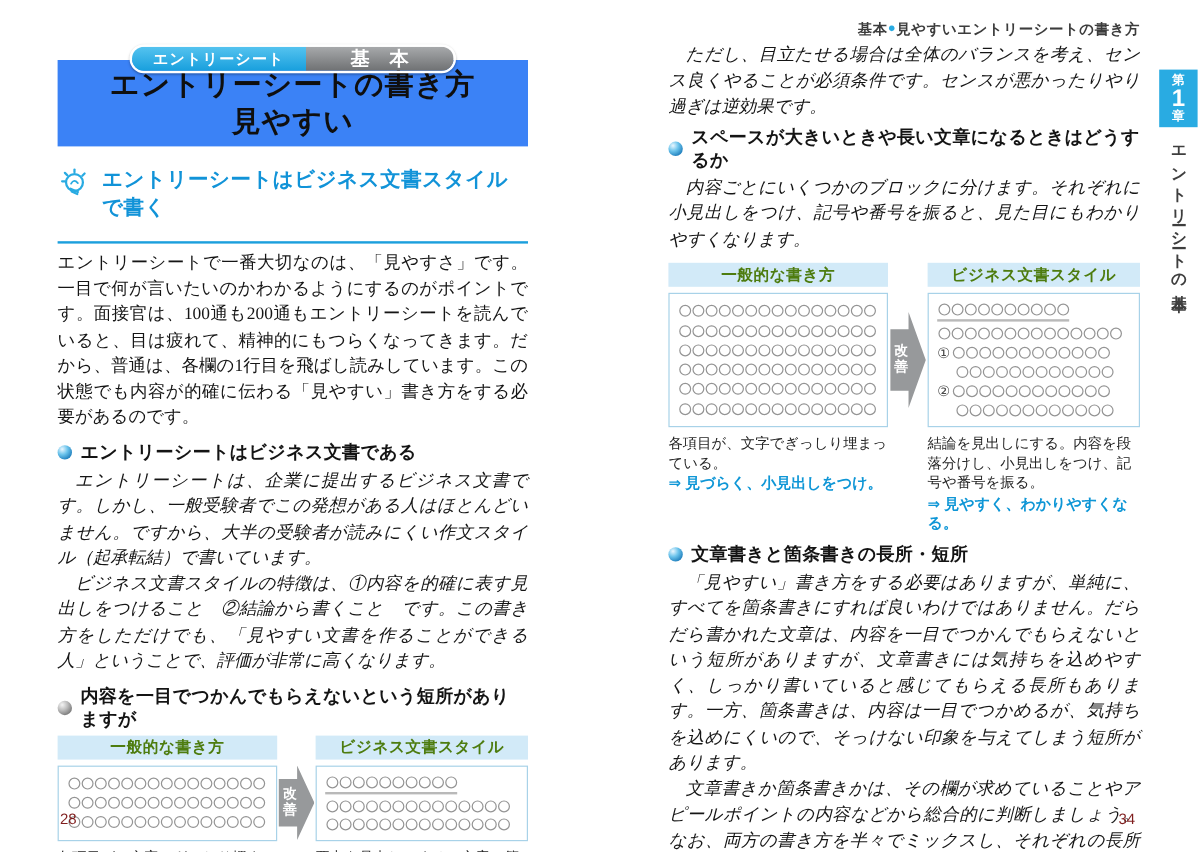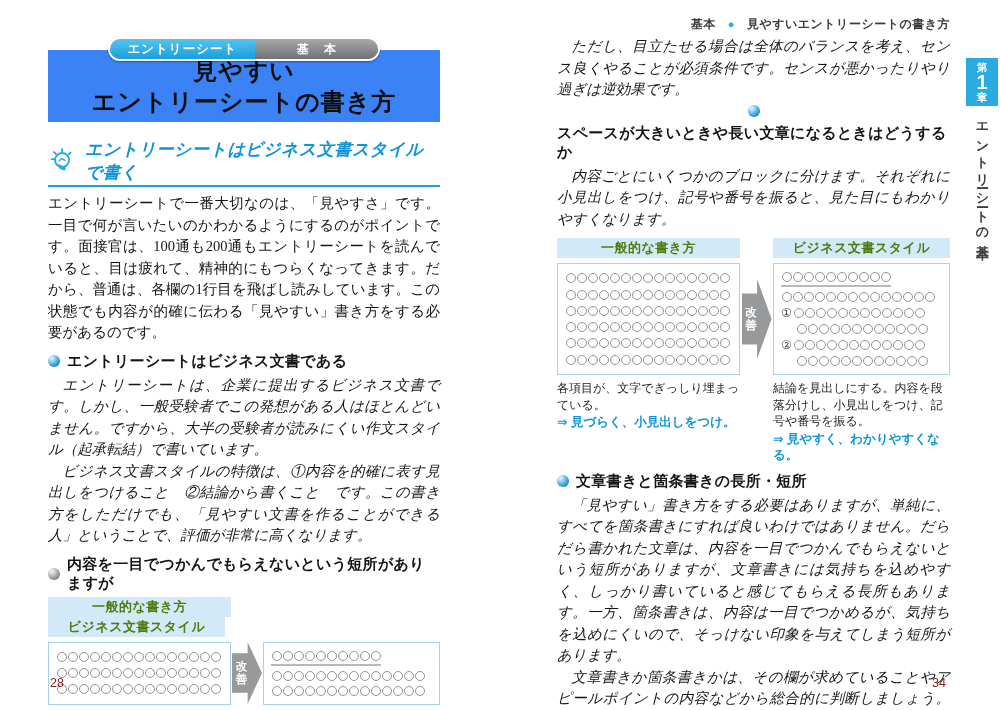--- a/index.html
+++ b/index.html
@@ -12,21 +12,21 @@
     overflow:hidden;
   }
   .page { position:absolute; top:0; height:710px; }
   .left-page  { left:48px;  width:392px; }
   .right-page { left:557px; width:393px; }
 
   
   .run-head {
     position:absolute; top:16px; right:50px;
     font-size:12px; font-weight:bold; color:#3c3c3c; letter-spacing:.5px;
-    display:flex; align-items:center; gap:12px;
+    display:flex; align-items:center; gap:0;
   }
   .run-dot { color:#29abe2; font-size:11px; line-height:1; }
 
   
   .chapter-tab {
     position:absolute; left:966px; top:58px; width:32px; height:48px;
     background:#29abe2; color:#fff;
     display:flex; flex-direction:column; align-items:center; justify-content:center;
   }
   .chapter-tab .small { font-size:10.5px; font-weight:bold; line-height:11px; }
@@ -48,38 +48,38 @@
     width:272px; height:24px; border-radius:12px; overflow:hidden;
     display:flex; border:2px solid #ffffff; box-shadow:0 1px 2px rgba(0,0,0,.35);
   }
   .badge-left {
     flex:0 0 54%; background:linear-gradient(#55c3ef,#189fdd);
     color:#fff; font-weight:bold; font-size:12.5px; letter-spacing:1px;
     display:flex; align-items:center; justify-content:center;
   }
   .badge-right {
     flex:1; background:linear-gradient(#a7a9ab,#6f7173);
-    color:#fff; font-weight:bold; font-size:12px; letter-spacing:6px;
+    color:#fff; font-weight:bold; font-size:16px; letter-spacing:6px;
     display:flex; align-items:center; justify-content:center; padding-left:6px;
   }
 
   
   .lead-head {
-    margin-top:16px; display:flex; align-items:center; gap:7px;
-    border-bottom:2px solid #1b9fdd; padding-bottom:1px;font-style:italic;
+    margin-top:16px; display:flex; gap:7px;
+    border-bottom:2px solid #1b9fdd; padding-bottom:17px;
   }
   .lead-head .txt { color:#1193d8; font-weight:800; font-size:17px; letter-spacing:.5px; }
 
   
   .body-p {
     font-family:"Liberation Serif","DejaVu Serif",serif;
     font-size:14.5px; line-height:21.5px; text-align:justify; color:#151515;
   }
   .indent { text-indent:1em;font-style:italic; }
-  .mt4{margin-top:4px;flex-direction:column;} .mt6{margin-top:6px;} .mt8{margin-top:8px;}
+  .mt4{margin-top:4px;} .mt6{margin-top:6px;} .mt8{margin-top:8px;}
 
   
   .sec-h {
     display:flex; align-items:center; gap:7px;
     font-size:15px; font-weight:800; color:#141414; letter-spacing:.3px;
   }
   .sphere { width:12px; height:12px; border-radius:50%; flex:0 0 12px; }
   .sphere.blue { background:radial-gradient(circle at 32% 28%, #eaf7ff 0%, #6cc4ec 38%, #1172b4 85%); }
   .sphere.gray { background:radial-gradient(circle at 32% 28%, #f4f4f4 0%, #bdbdbd 38%, #6d6d6d 85%); }
 
@@ -139,22 +139,22 @@
 </div>
 <div class="chapter-label">エントリーシートの基本</div>
 
 <div class="page left-page">
 
   <div class="title-box">
     <div class="badge">
       <div class="badge-left">エントリーシート</div>
       <div class="badge-right">基 本</div>
     </div>
+    <div class="title-line">エントリーシートの書き方</div>
     <div class="title-line">見やすい</div>
-    <div class="title-line">エントリーシートの書き方</div>
   </div>
 
   <div class="lead-head">
     <svg class="bulb" width="30" height="30" viewBox="0 0 32 32" fill="none" stroke="#29abe2" stroke-width="2" stroke-linecap="round">
       <circle cx="15" cy="15" r="7.5" fill="#ffffff"></circle>
       <path d="M12 16 q2.5 -4.5 6 -0.5" stroke-width="1.6"></path>
       <path d="M11.5 20.5 l6.5 3"></path>
       <path d="M12.5 23 l5 2.3"></path>
       <path d="M15 3.5 v2.5"></path>
       <path d="M6.5 6.5 l2 2"></path>

